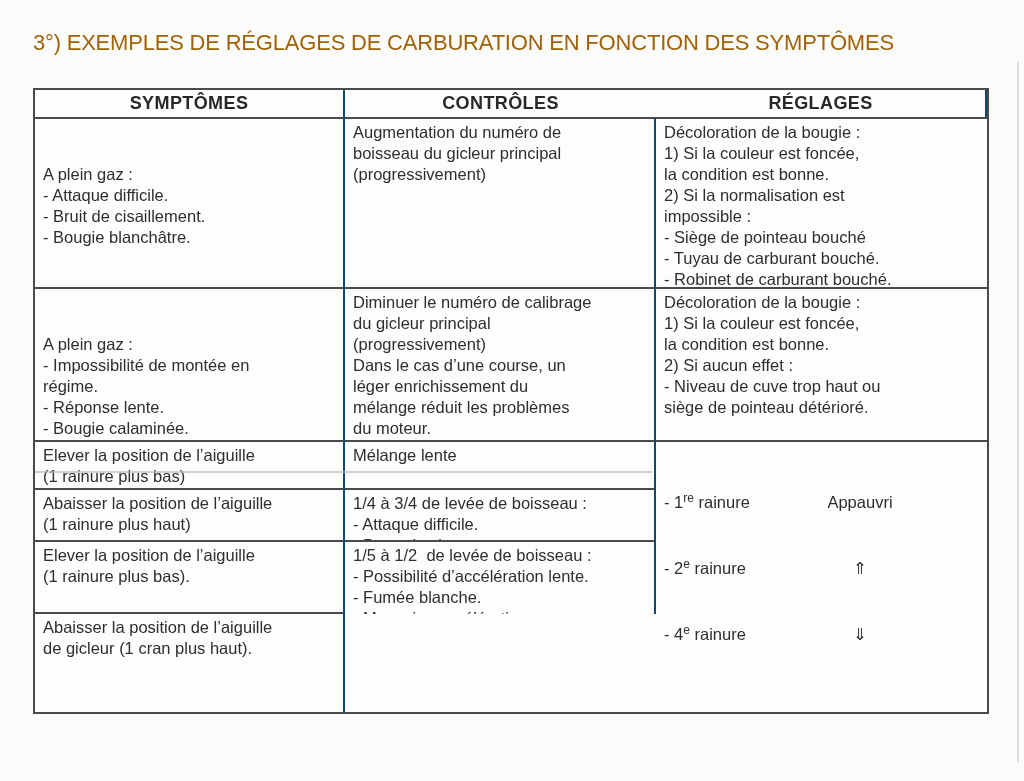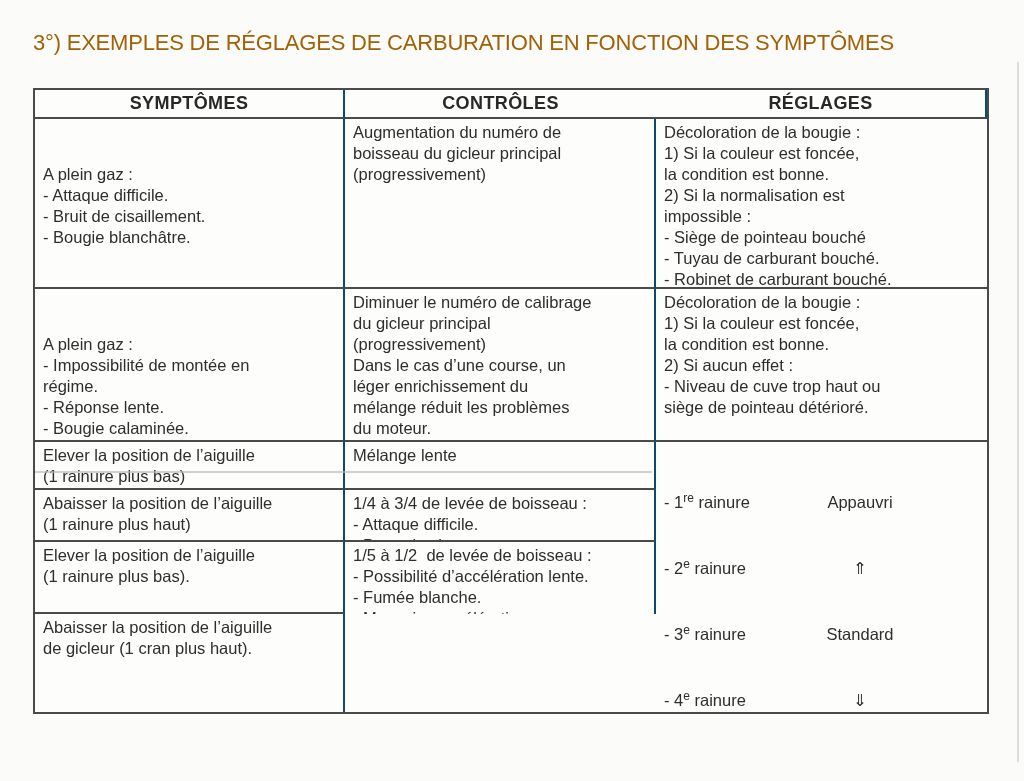--- a/index.html
+++ b/index.html
@@ -137,24 +137,20 @@
     <div class="cell last-col no-bottom needle-cell" style="grid-column:3; grid-row:4 / span 4;">
       <div class="groove-row">
         <span class="groove-label"><span>- 1</span><sup>re</sup><span> rainure</span></span>
         <span class="groove-status">Appauvri</span>
       </div>
       <div class="groove-row">
         <span class="groove-label"><span>- 2</span><sup>e</sup><span> rainure</span></span>
         <span class="groove-status">⇑</span>
       </div>
       <div class="groove-row">
-        <span class="groove-label"><span>- 3</span><sup>e</sup><span> rainure</span></span>
-        <span class="groove-status">Standard</span>
-      </div>
-      <div class="groove-row">
         <span class="groove-label"><span>- 4</span><sup>e</sup><span> rainure</span></span>
         <span class="groove-status">⇓</span>
       </div>
       
       
       
     </div>
 
     <div class="cell">Mélange lente</div>
     <div class="cell">Abaisser la position de l’aiguille

